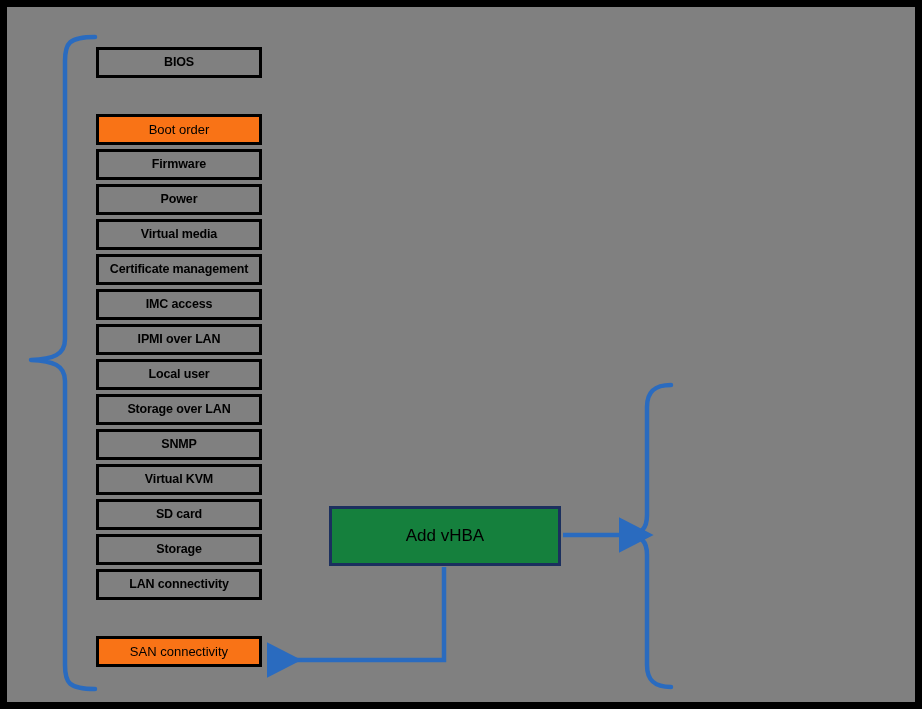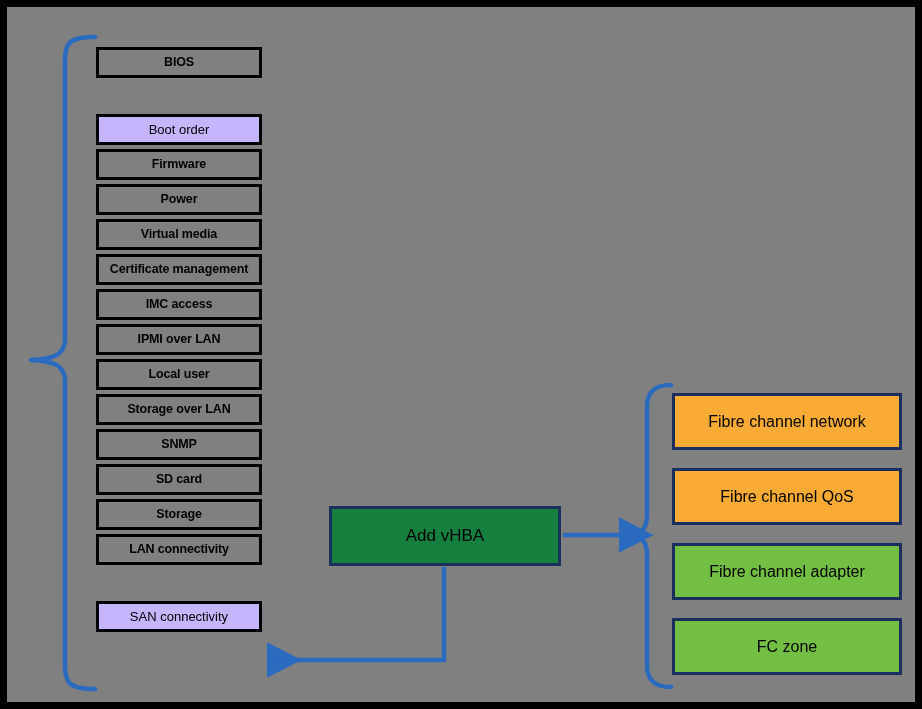--- a/index.html
+++ b/index.html
@@ -47,21 +47,21 @@
     font-size: 12.5px;
     display: flex;
     align-items: center;
     justify-content: center;
     text-align: left;
     line-height: 1.05;
     font-weight: bold;
     letter-spacing: -0.15px;
   }
   .policy-item.highlight {
-    background: #c4b5fd;
+    background: #f97316;
     font-weight: normal;
     letter-spacing: 0;
     font-size: 13px;
     margin-top: 36px;
   }
   
   #add-vhba {
     position: absolute;
     left: 322px;
     top: 499px;
@@ -147,28 +147,23 @@
     <div class="policy-item highlight">Boot order</div>
     <div class="policy-item">Firmware</div>
     <div class="policy-item">Power</div>
     <div class="policy-item">Virtual media</div>
     <div class="policy-item">Certificate management</div>
     <div class="policy-item">IMC access</div>
     <div class="policy-item">IPMI over LAN</div>
     <div class="policy-item">Local user</div>
     <div class="policy-item">Storage over LAN</div>
     <div class="policy-item">SNMP</div>
+    <div class="policy-item">Virtual KVM</div>
     <div class="policy-item">SD card</div>
     <div class="policy-item">Storage</div>
     <div class="policy-item">LAN connectivity</div>
     <div class="policy-item highlight">SAN connectivity</div>
   </div>
 
   <div id="add-vhba">Add vHBA</div>
 
-  <div id="result-list">
-    <div class="result-card orange">Fibre channel network</div>
-    <div class="result-card orange">Fibre channel QoS</div>
-    <div class="result-card green">Fibre channel adapter</div>
-    <div class="result-card green">FC zone</div>
-  </div>
 
 </div>
 
 </body></html>

